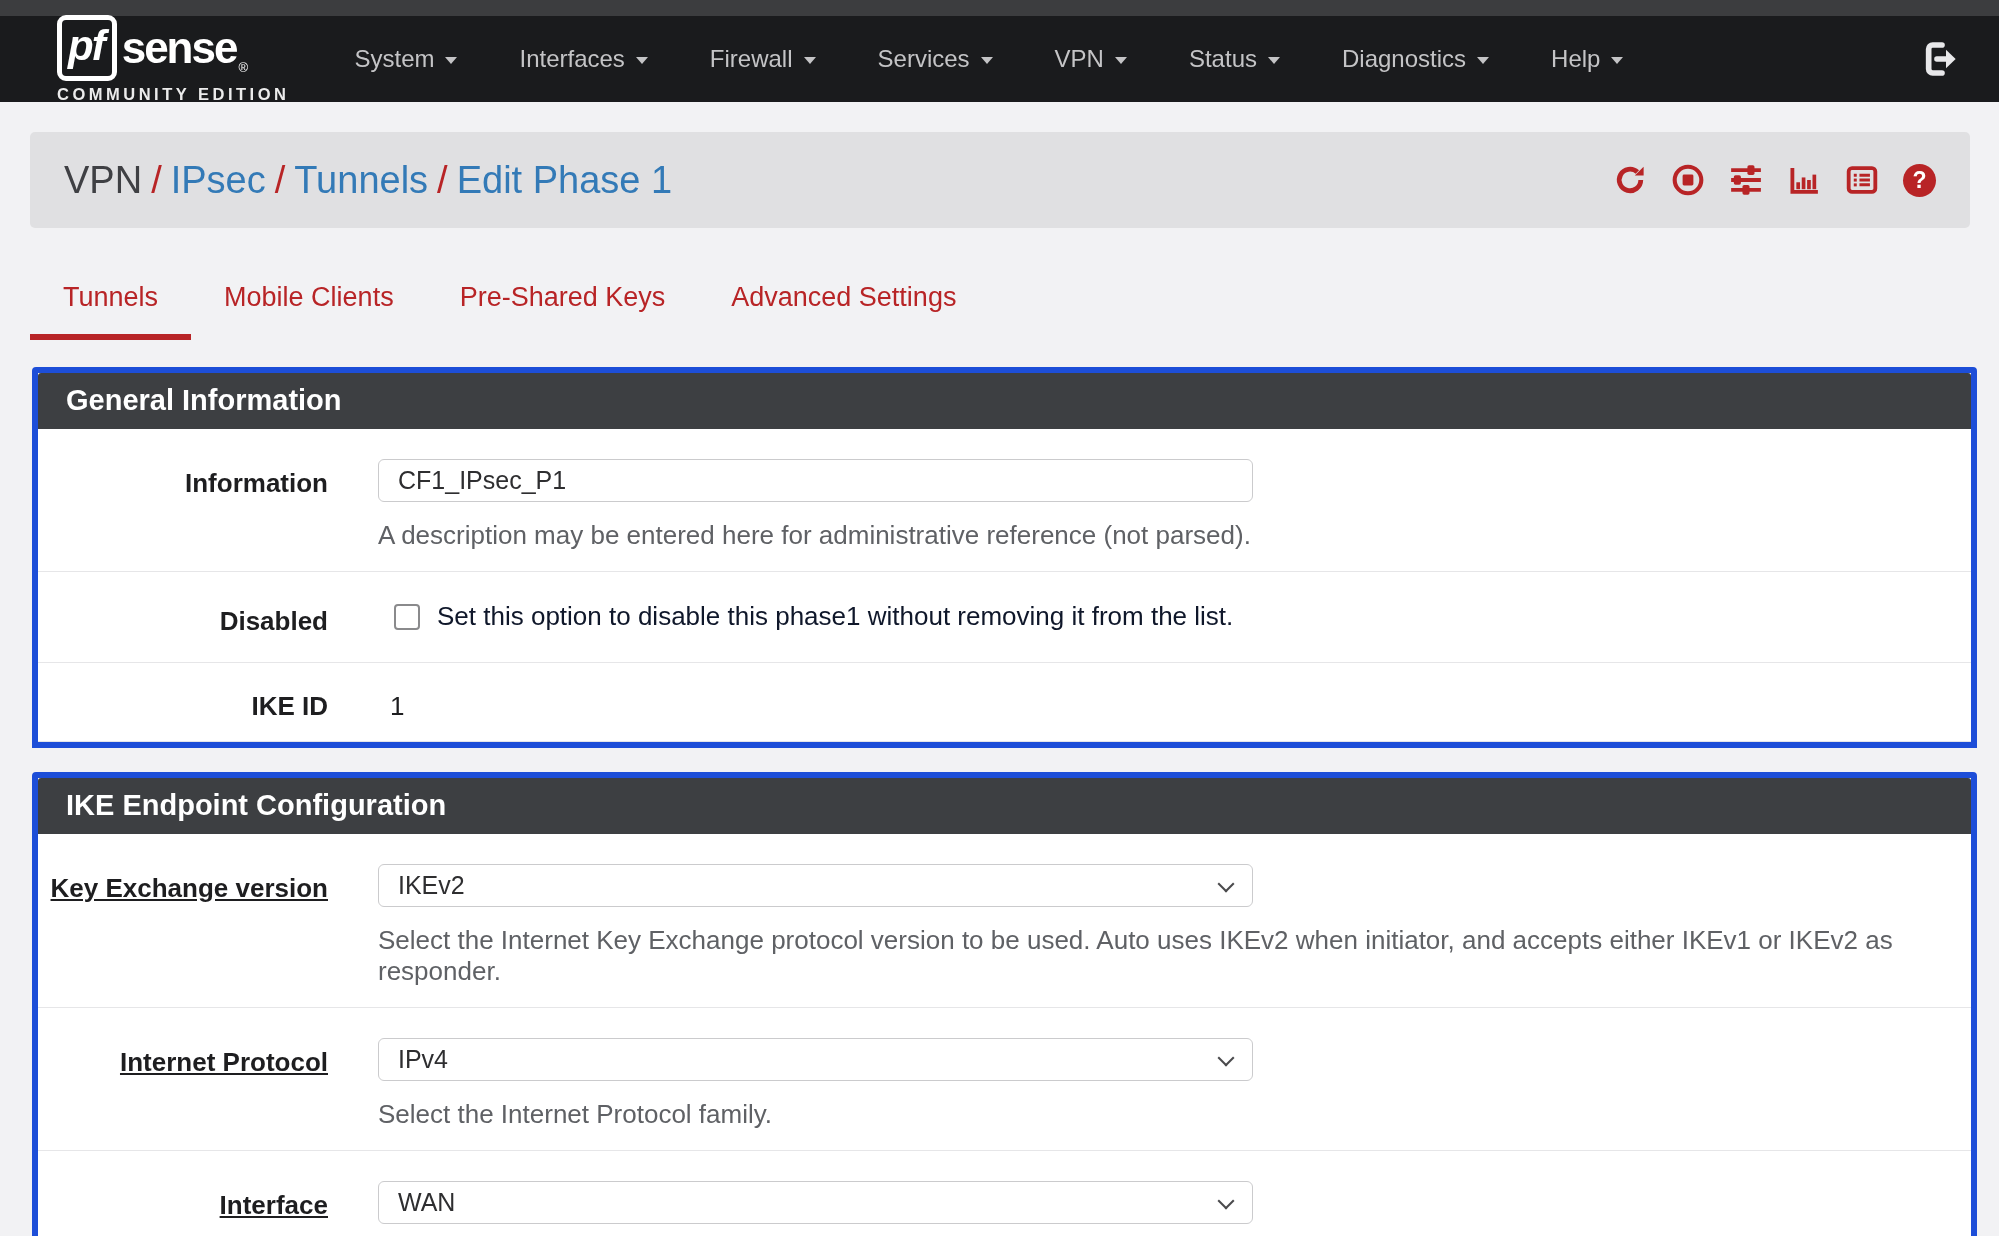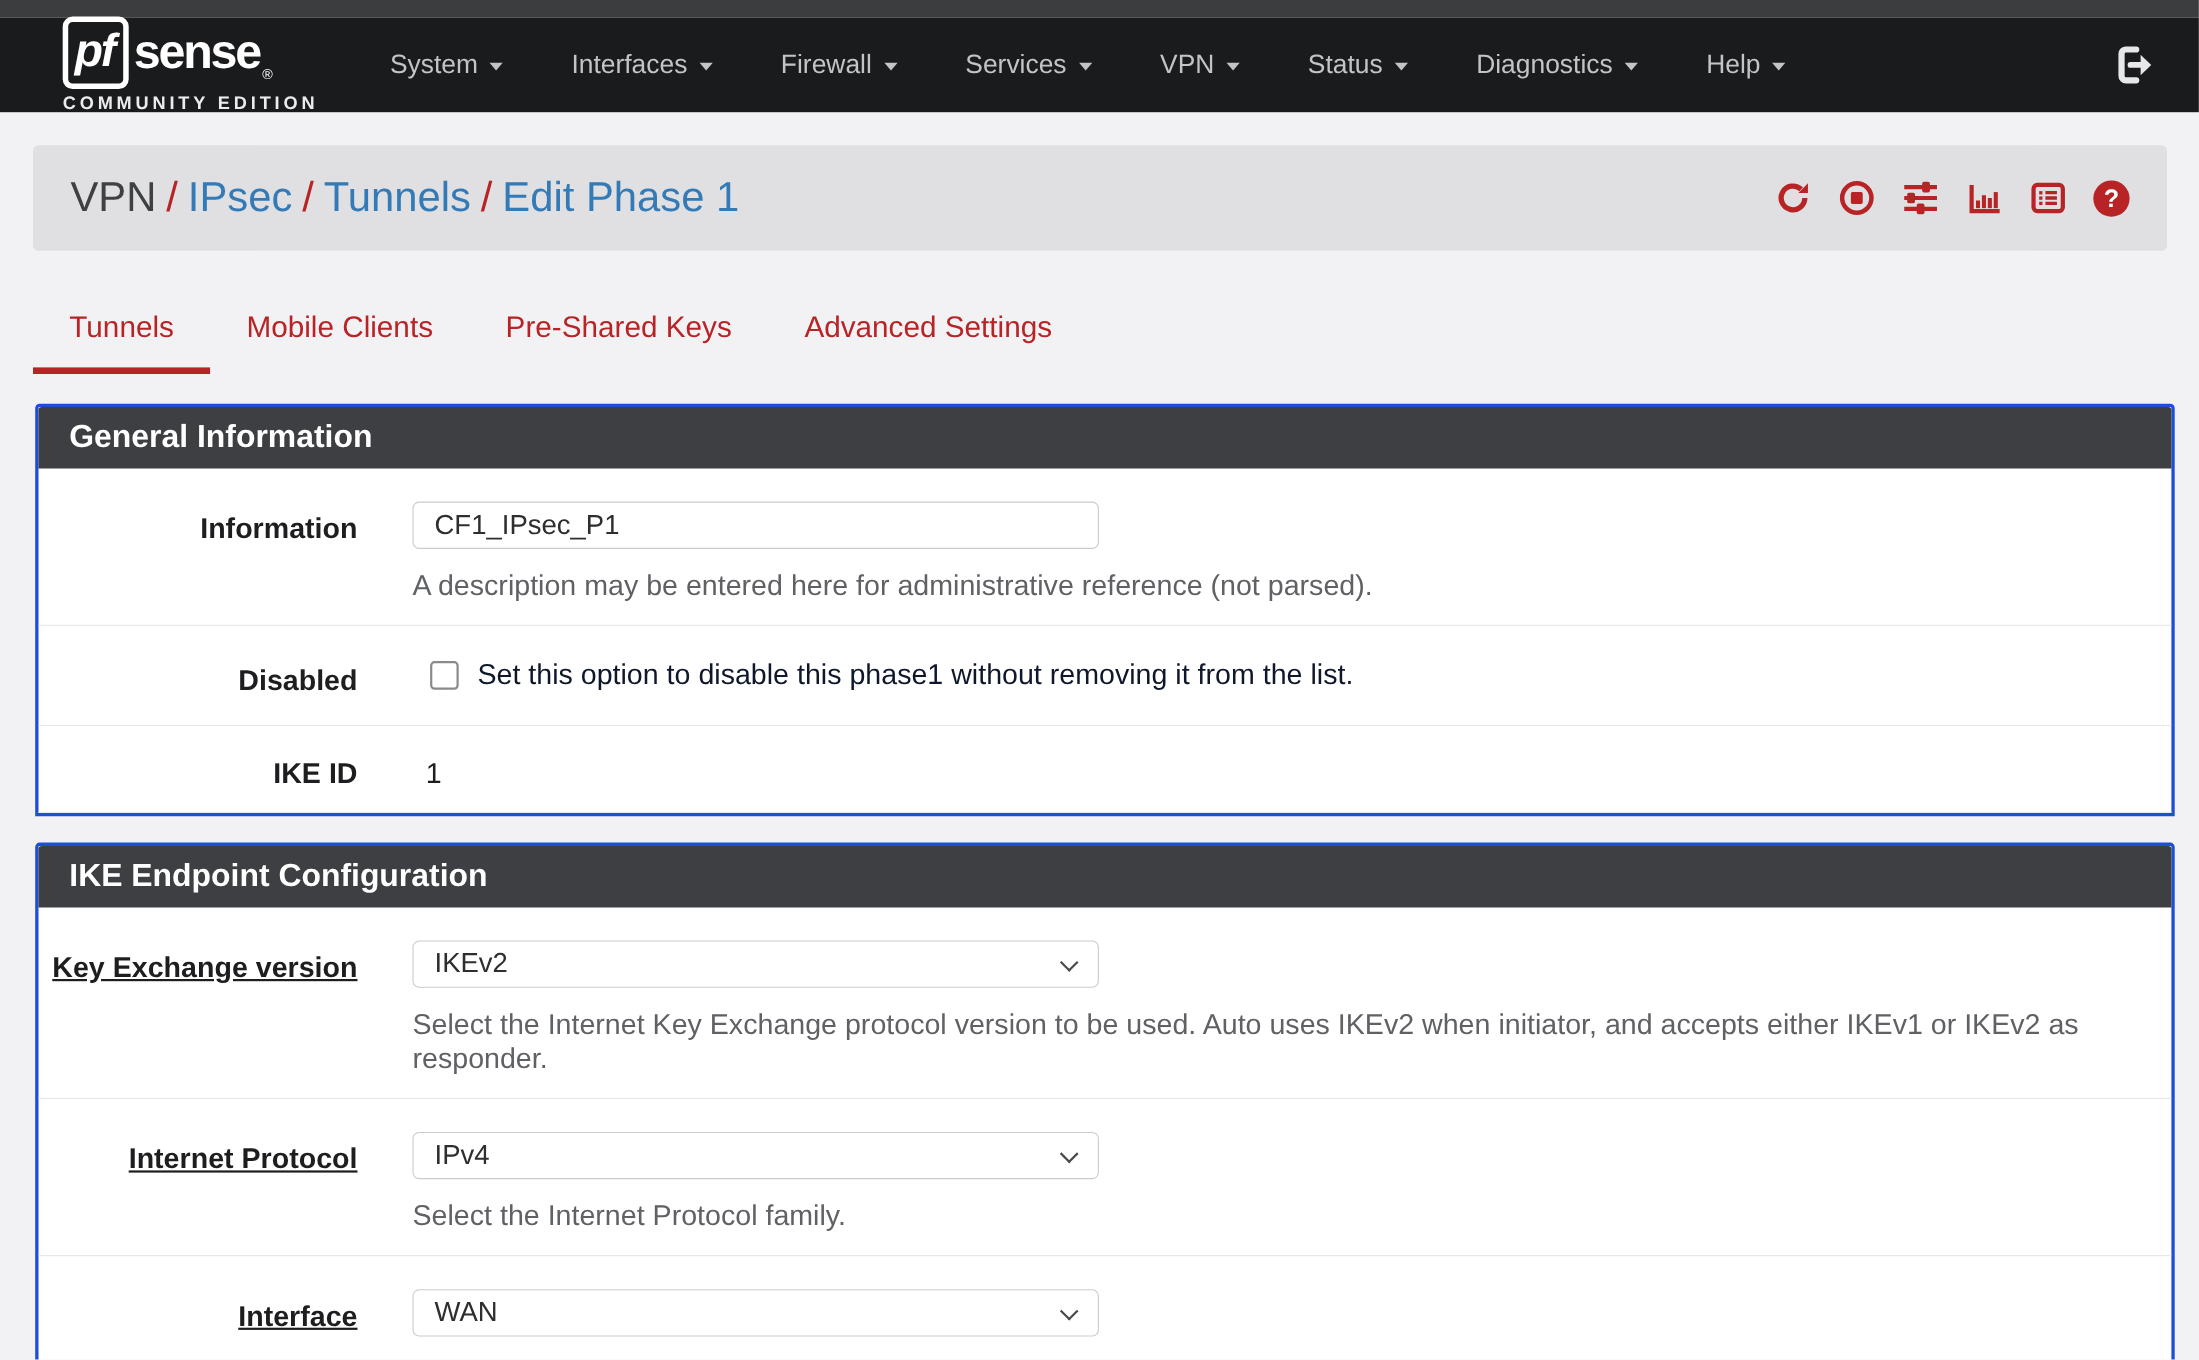--- a/index.html
+++ b/index.html
@@ -33,30 +33,30 @@
   .bc-icons .ic { width:34px; height:34px; cursor:pointer; display:flex; align-items:center; justify-content:center; }
   .qcircle { width:33px; height:33px; border-radius:50%; background:#b82426; color:#fff;
     font-size:23px; font-weight:bold; display:flex; align-items:center; justify-content:center; cursor:pointer; }
 
   
   .tabs { display:flex; list-style:none; margin:44px 0 0 30px; }
   .tabs li { padding:10px 33px 21px; font-size:27px; color:#b82426; cursor:pointer; }
   .tabs li.active { border-bottom:6px solid #b82426; }
 
   
-  .panel { margin:27px 22px 0 32px; background:#fff; border:3px solid #1d4ed8; border-radius:4px 4px 0 0; }
+  .panel { margin:27px 22px 0 32px; background:#fff; border:6px solid #1d4ed8; border-radius:4px 4px 0 0; }
   .panel + .panel { margin-top:24px; }
   .phead { background:#3d3f42; color:#fff; font-weight:bold; font-size:29px;
     padding:11px 28px 12px; border-radius:3px 3px 0 0; }
   .frow { display:flex; border-bottom:1px solid #e6e6e8; padding:30px 0 20px; }
   .flabel { width:290px; flex:none; text-align:right; padding:9px 0 0; font-weight:bold;
     font-size:26px; color:#1e1e20; }
   .flabel.u { text-decoration:underline; cursor:help; }
   .fctl { margin-left:50px; flex:1; }
-  .tinput, .fakeselect { width:624px; height:43px; border:1px solid #cbcbcd; border-radius:6px;
+  .tinput, .fakeselect { width:875px; height:43px; border:1px solid #cbcbcd; border-radius:6px;
     background:#fff; font-size:25px; color:#2e2e30; padding:0 19px;
     font-family:"Liberation Sans","DejaVu Sans",sans-serif; }
   .fakeselect { display:flex; align-items:center; position:relative; cursor:pointer; }
   .chev { position:absolute; right:20px; top:13px; width:12px; height:12px;
     border-right:2.5px solid #4a4a4c; border-bottom:2.5px solid #4a4a4c; transform:rotate(45deg); }
   .fhelp { margin-top:18px; font-size:26px; color:#5f6165; display:flex; align-items:center; gap:18px; }
   .checkline { display:flex; align-items:center; gap:17px; font-size:26px; color:#0f172a; padding-top:4px;margin-left:16px; }
   .cbox { width:26px; height:26px; border:2px solid #8a8a8c; border-radius:4px; background:#fff;
     flex:none; cursor:pointer; }
   .staticval { font-size:26px; color:#1e1e20; padding-top:9px; }

